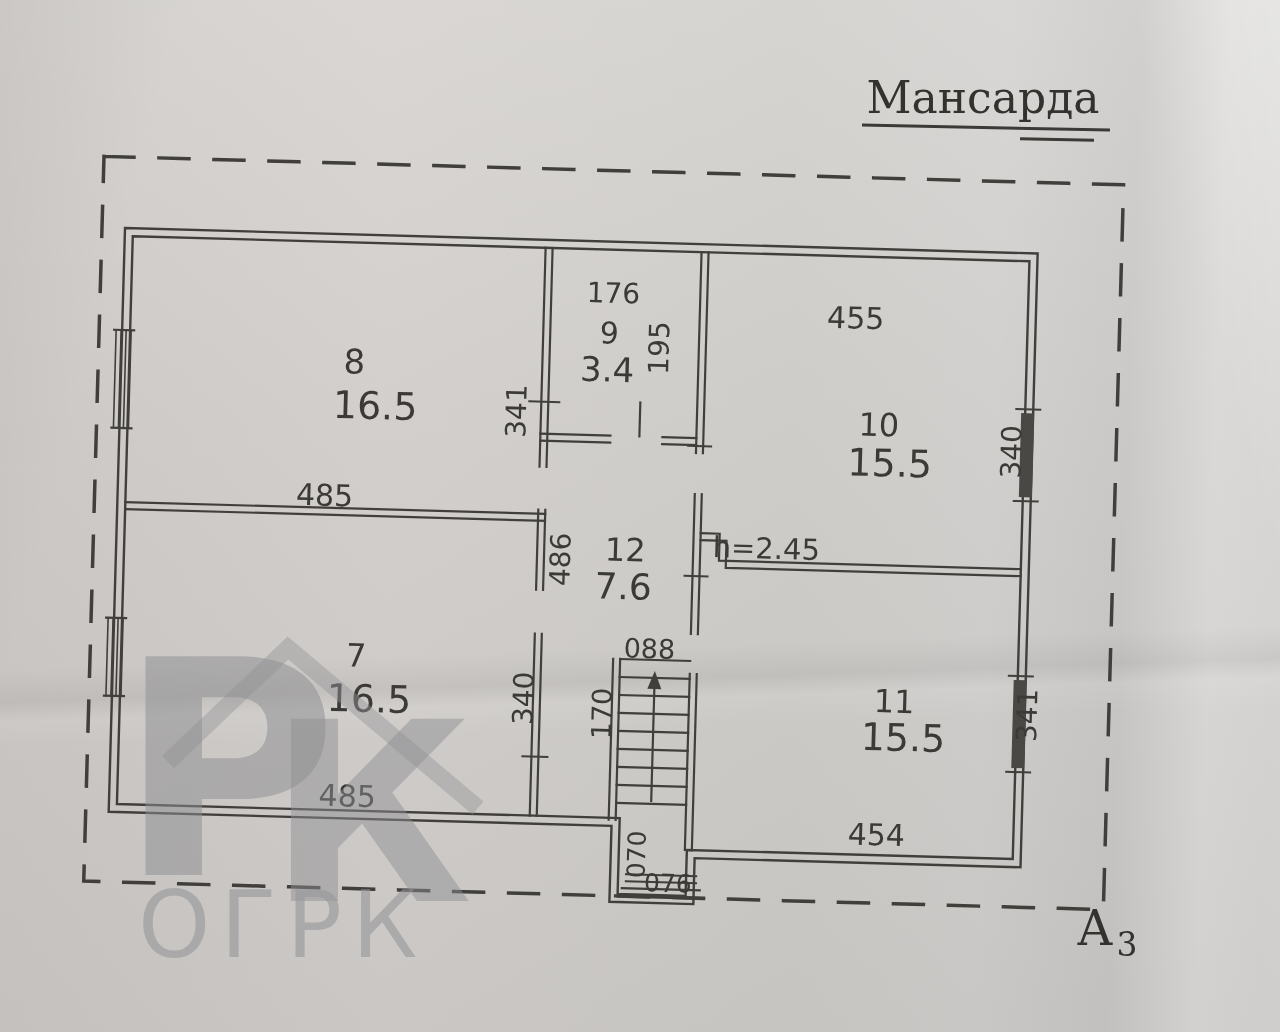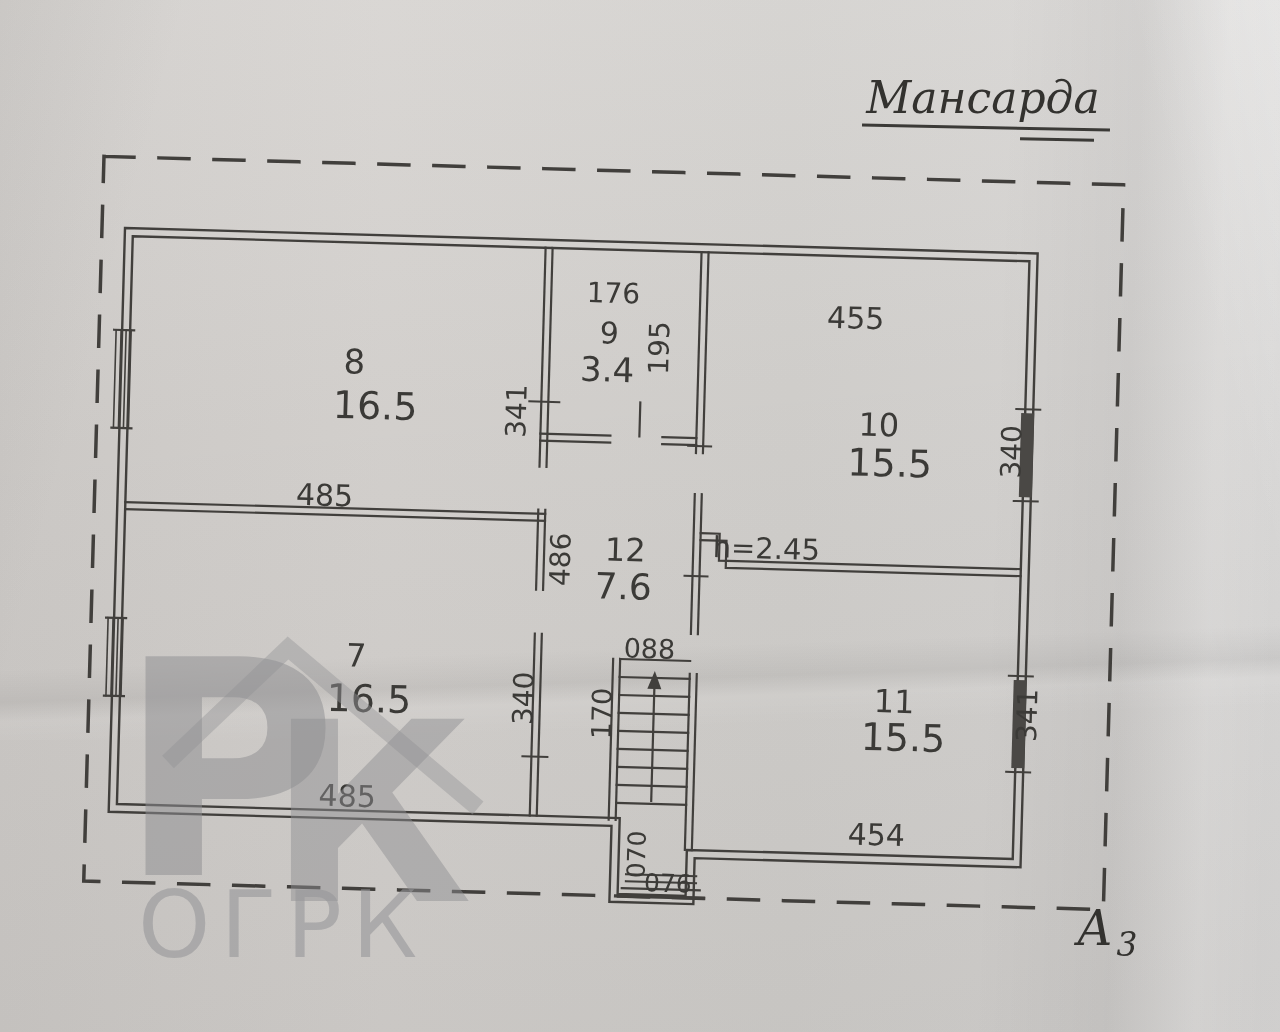--- a/index.html
+++ b/index.html
@@ -19,21 +19,21 @@
   .c2{left:930px;top:0;width:350px;height:1032px;
       background:linear-gradient(92deg, rgba(0,0,0,0) 20%, rgba(0,0,0,0.045) 55%, rgba(255,255,255,0.10) 78%, rgba(0,0,0,0) 95%);}
 
   #plan-rot{position:absolute;left:0;top:0;width:1280px;height:1032px;
     transform:rotate(1.6deg);transform-origin:125px 228px;}
 
   .hw{position:absolute;color:#3b3a37;white-space:nowrap;
       font-family:"DejaVu Sans",sans-serif;
       transform:translate(-50%,-50%);line-height:1;}
   .hw.vert{transform:translate(-50%,-50%) rotate(-90deg);}
-  .script{font-family:"DejaVu Serif",serif;font-style:italic;color:#33322f;}
+  .script{font-family:"DejaVu Serif",serif;color:#33322f;}
 
   #title-underline{position:absolute;left:862px;top:126px;width:248px;height:0;
       border-top:3px solid #3b3a37;transform:rotate(1.2deg);}
   #title-underline2{position:absolute;left:1020px;top:138px;width:74px;height:0;
       border-top:3px solid #3b3a37;transform:rotate(1.2deg);}
 
   
   #watermark{position:absolute;left:0;top:0;width:1280px;height:1032px;pointer-events:none;}
   .wm-letter{position:absolute;color:#8f8f92;opacity:0.52;font-weight:bold;
       font-family:"DejaVu Sans",sans-serif;line-height:1;}

